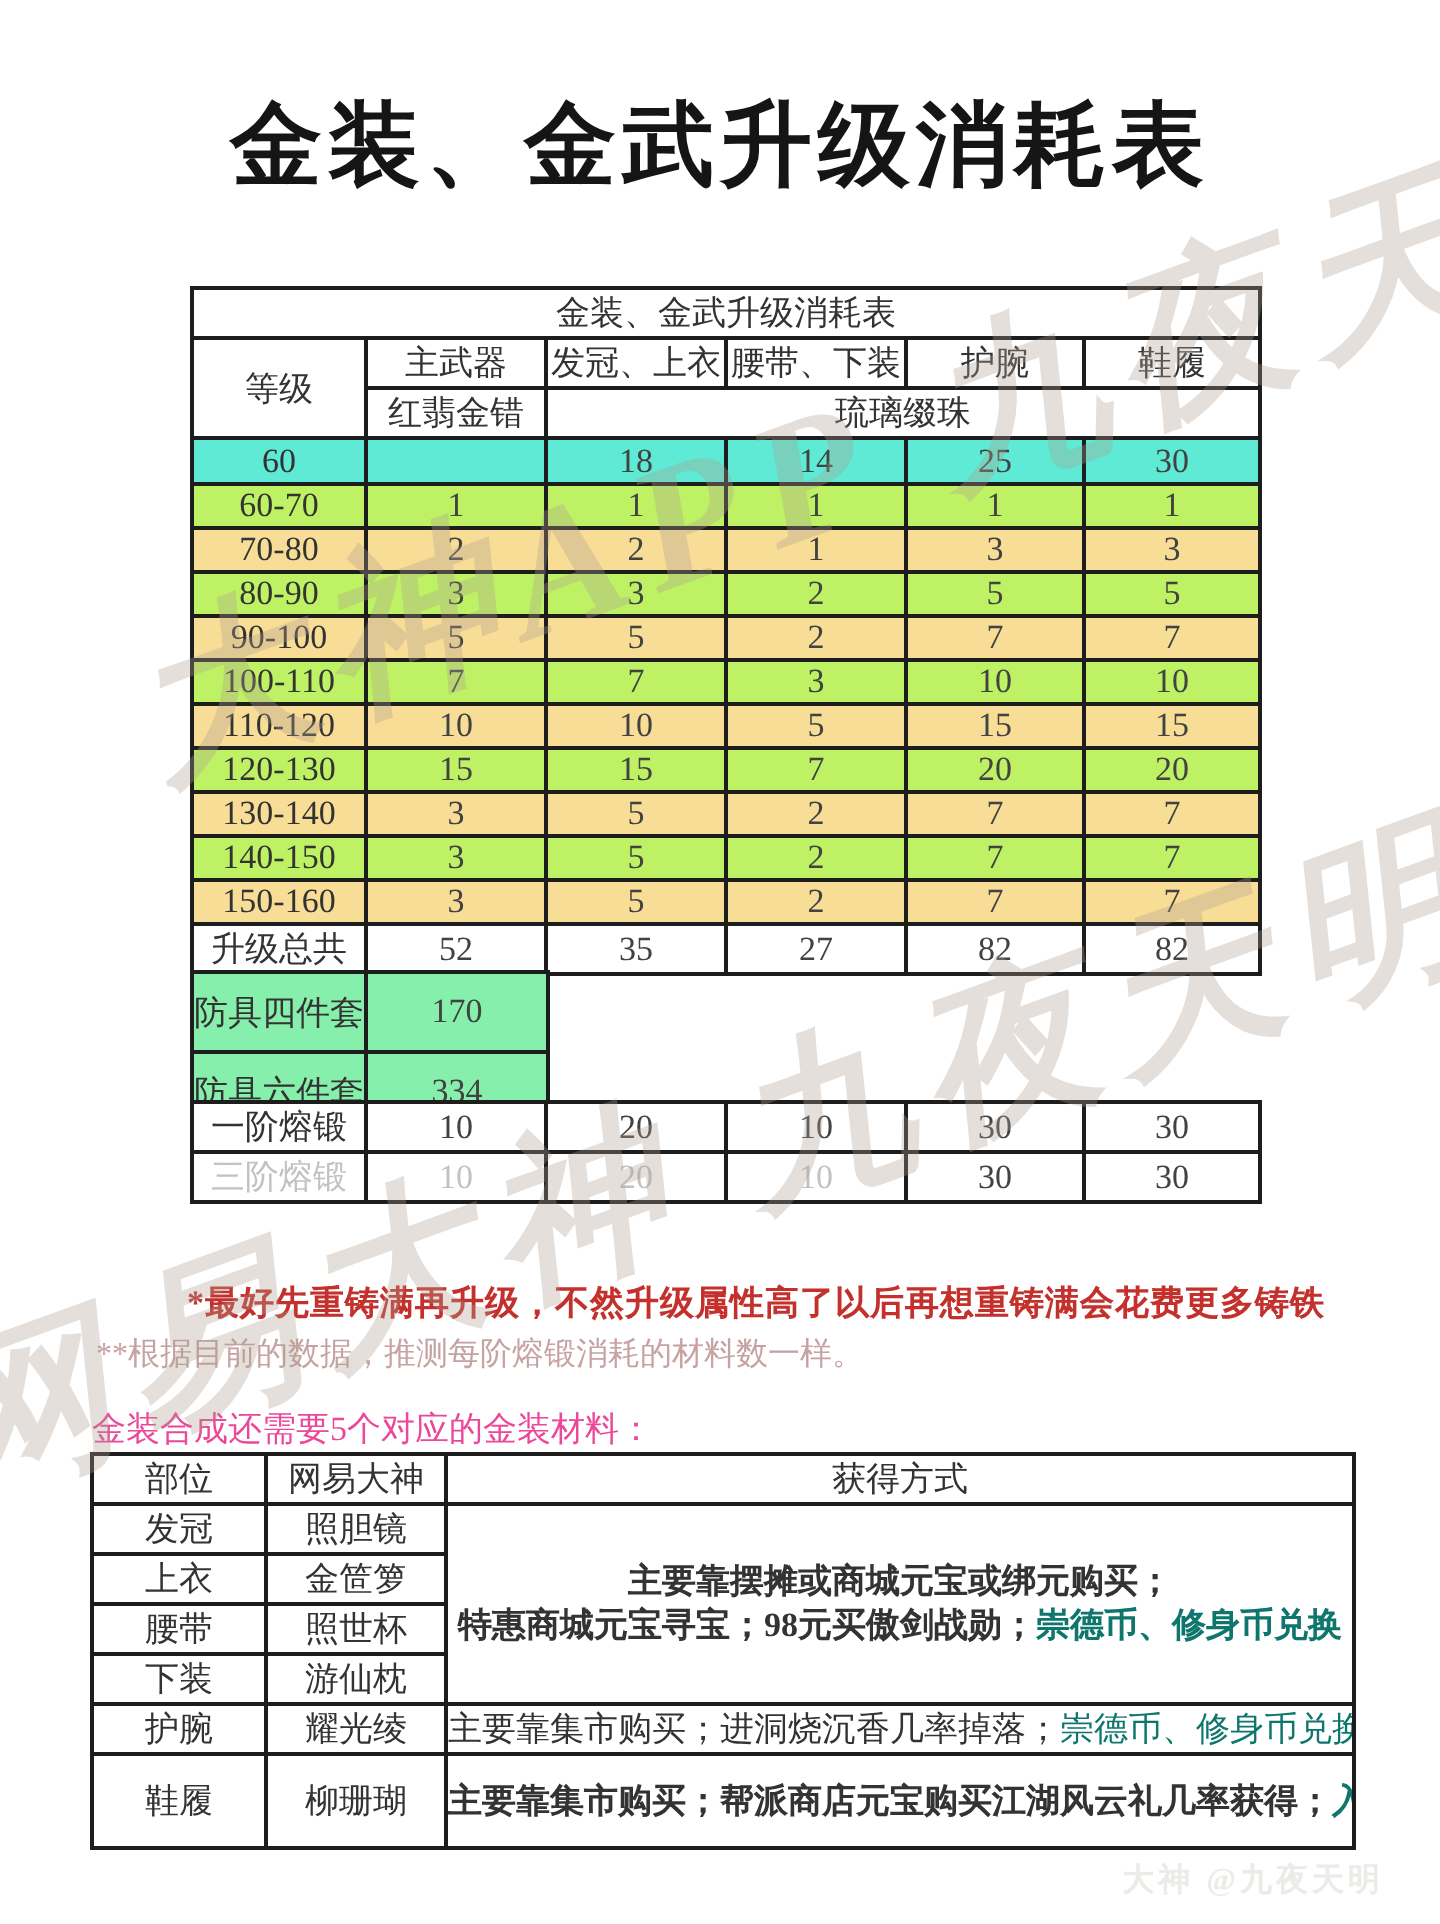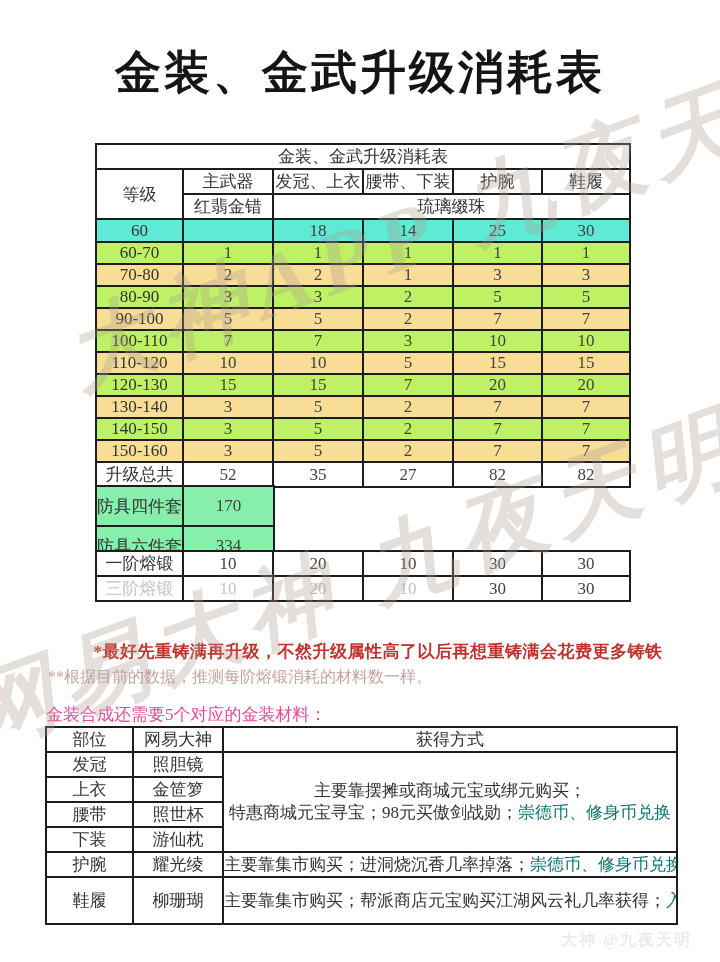--- a/index.html
+++ b/index.html
@@ -47,21 +47,21 @@
     position:absolute; left:48px; top:667px; width:640px;
     font-size:16px; color:#c7a2a2;
   }
   .materials-intro {
     position:absolute; left:46px; top:703px; width:640px;
     font-size:17px; color:#ec4899;
   }
   .materials-table { left:45px; top:726px; width:631px; }
   .materials-table td { height:22px; background:#ffffff; }
   .materials-table tr.tall-row td { height:47px; }
-  td.acq { white-space:normal; line-height:22px; padding:0 10px; }
+  td.acq { white-space:normal; line-height:22px; padding:0 10px;font-weight:bold; }
   td.acq-nowrap { white-space:nowrap; line-height:22px; }
   .red { color:#0f766e; }
 
   .wm {
     position:absolute; white-space:nowrap; pointer-events:none;
     color:rgba(172,158,142,0.33); font-style:italic; font-weight:700;
     transform-origin:0 50%; z-index:5; letter-spacing:10px;
   }
   .wm-top  { left:70px;  top:300px; font-size:88px; transform:rotate(-20deg); }
   .wm-mid  { left:-30px; top:660px; font-size:88px; transform:rotate(-20deg); }

